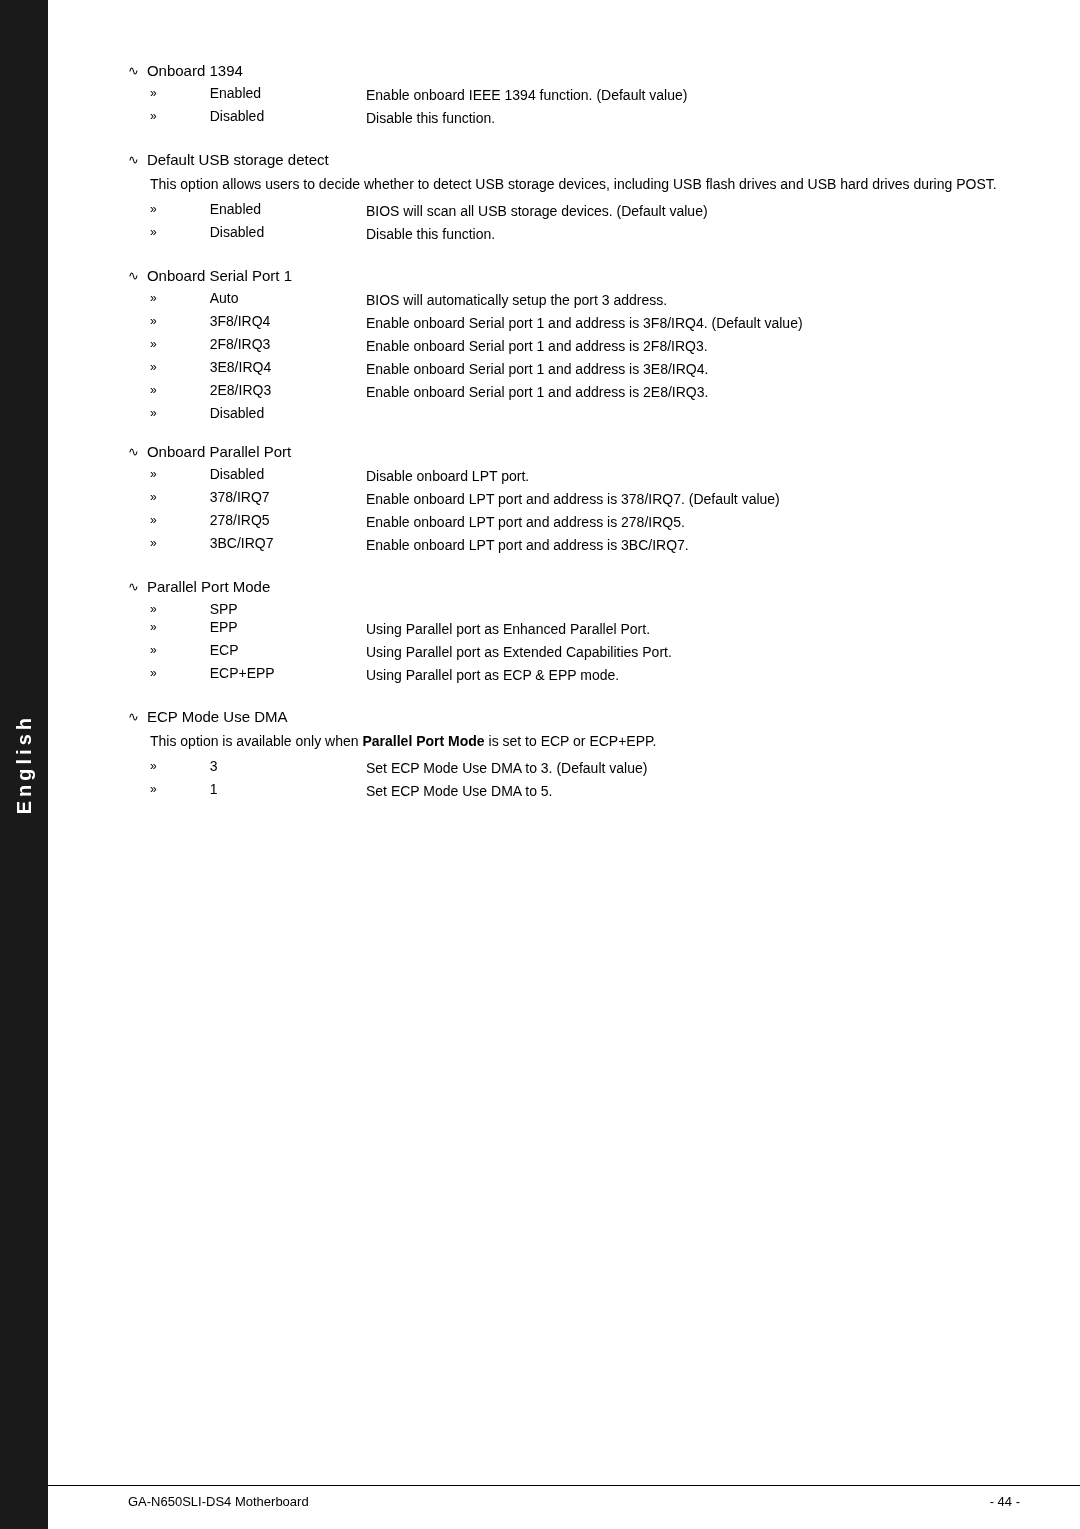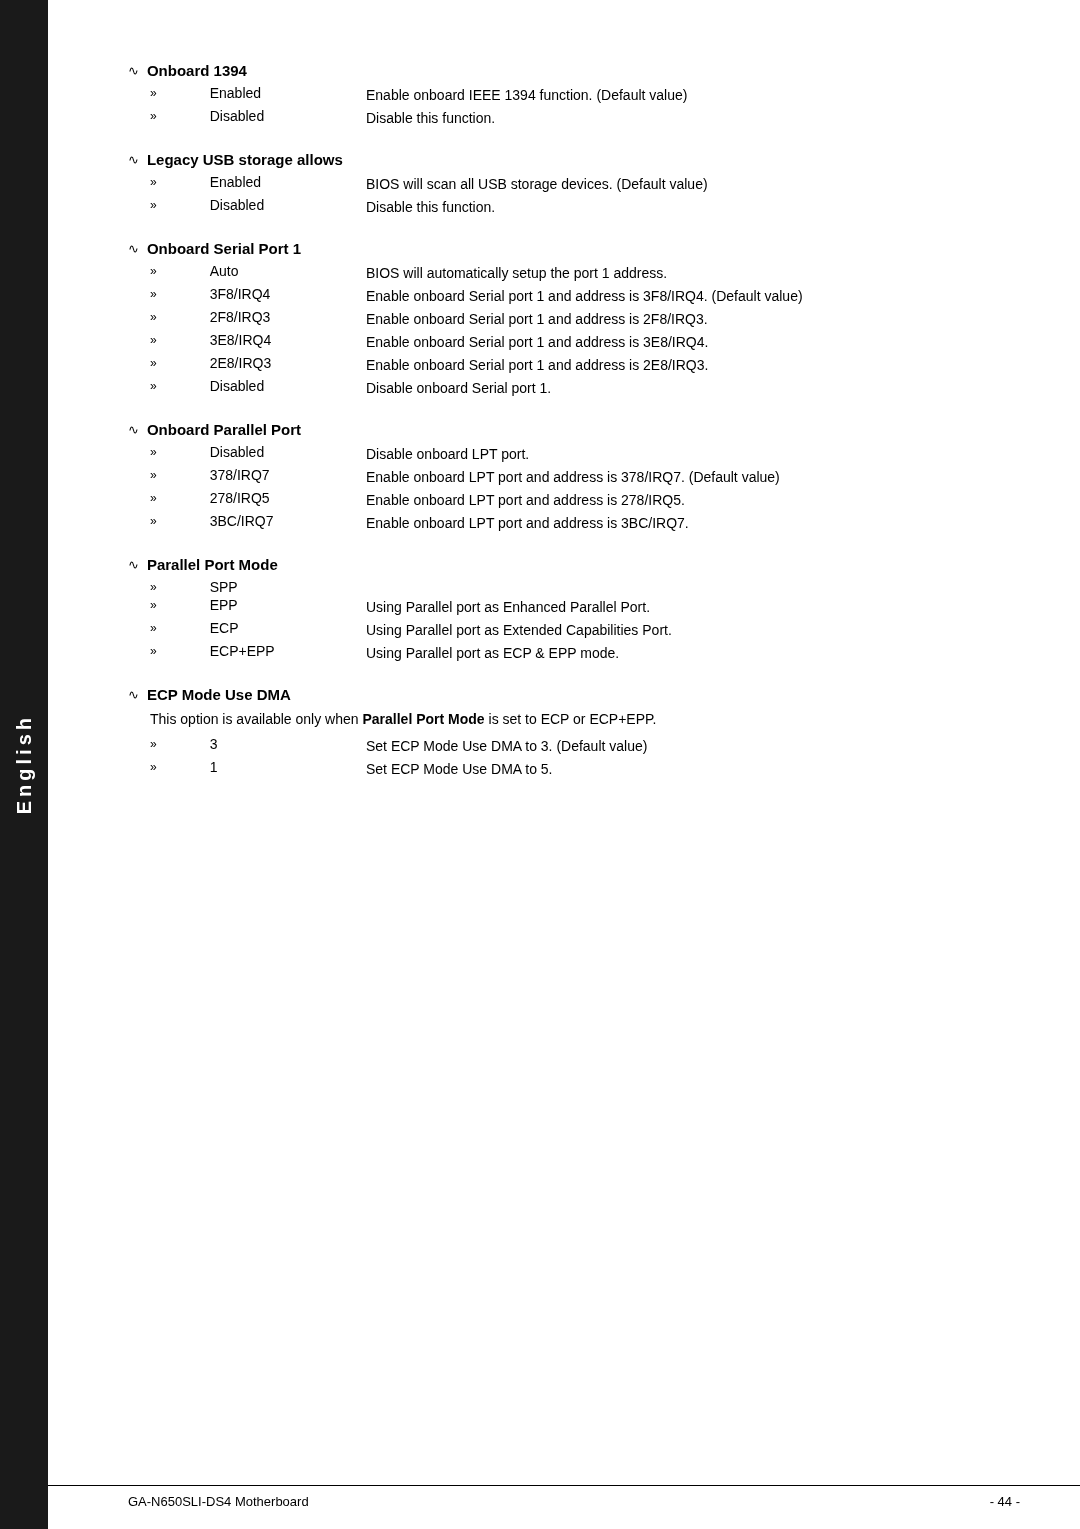--- a/index.html
+++ b/index.html
@@ -46,21 +46,21 @@
       align-items: center;
       margin-top: 22px;
       margin-bottom: 6px;
     }
     .section-icon {
       font-size: 13px;
       margin-right: 8px;
       color: #000;
     }
     .section-title {
-      font-weight: bold;
+      font-weight: normal;
       font-size: 15px;
     }
 
     
     .section-desc {
       margin-left: 22px;
       margin-bottom: 6px;
       font-size: 14px;
       line-height: 1.5;
     }
@@ -132,22 +132,23 @@
   <div class="option-row">
     <div class="option-key">
       <span class="option-arrow">»</span>
       <span class="option-label">Disabled</span>
     </div>
     <div class="option-value">Disable this function.</div>
   </div>
 
   <div class="section-heading">
     <span class="section-icon">∿</span>
-    <span class="section-title">Legacy USB storage allows</span>
-  </div>
+    <span class="section-title">Default USB storage detect</span>
+  </div>
+  <div class="section-desc">This option allows users to decide whether to detect USB storage devices, including USB flash drives and USB hard drives during POST.</div>
   <div class="option-row">
     <div class="option-key">
       <span class="option-arrow">»</span>
       <span class="option-label">Enabled</span>
     </div>
     <div class="option-value">BIOS will scan all USB storage devices. (Default value)</div>
   </div>
   <div class="option-row">
     <div class="option-key">
       <span class="option-arrow">»</span>
@@ -158,21 +159,21 @@
 
   <div class="section-heading">
     <span class="section-icon">∿</span>
     <span class="section-title">Onboard Serial Port 1</span>
   </div>
   <div class="option-row">
     <div class="option-key">
       <span class="option-arrow">»</span>
       <span class="option-label">Auto</span>
     </div>
-    <div class="option-value">BIOS will automatically setup the port 1 address.</div>
+    <div class="option-value">BIOS will automatically setup the port 3 address.</div>
   </div>
   <div class="option-row">
     <div class="option-key">
       <span class="option-arrow">»</span>
       <span class="option-label">3F8/IRQ4</span>
     </div>
     <div class="option-value">Enable onboard Serial port 1 and address is 3F8/IRQ4. (Default value)</div>
   </div>
   <div class="option-row">
     <div class="option-key">
@@ -193,21 +194,20 @@
       <span class="option-arrow">»</span>
       <span class="option-label">2E8/IRQ3</span>
     </div>
     <div class="option-value">Enable onboard Serial port 1 and address is 2E8/IRQ3.</div>
   </div>
   <div class="option-row">
     <div class="option-key">
       <span class="option-arrow">»</span>
       <span class="option-label">Disabled</span>
     </div>
-    <div class="option-value">Disable onboard Serial port 1.</div>
   </div>
 
   <div class="section-heading">
     <span class="section-icon">∿</span>
     <span class="section-title">Onboard Parallel Port</span>
   </div>
   <div class="option-row">
     <div class="option-key">
       <span class="option-arrow">»</span>
       <span class="option-label">Disabled</span>

